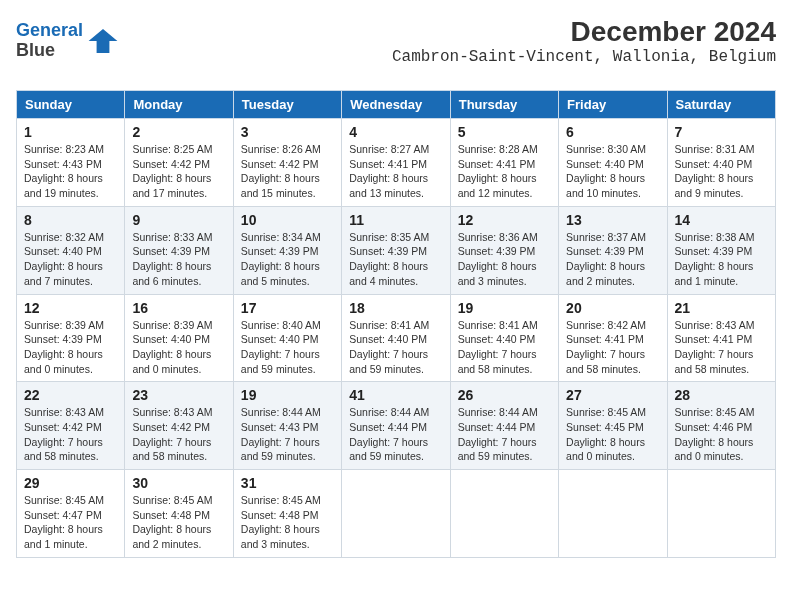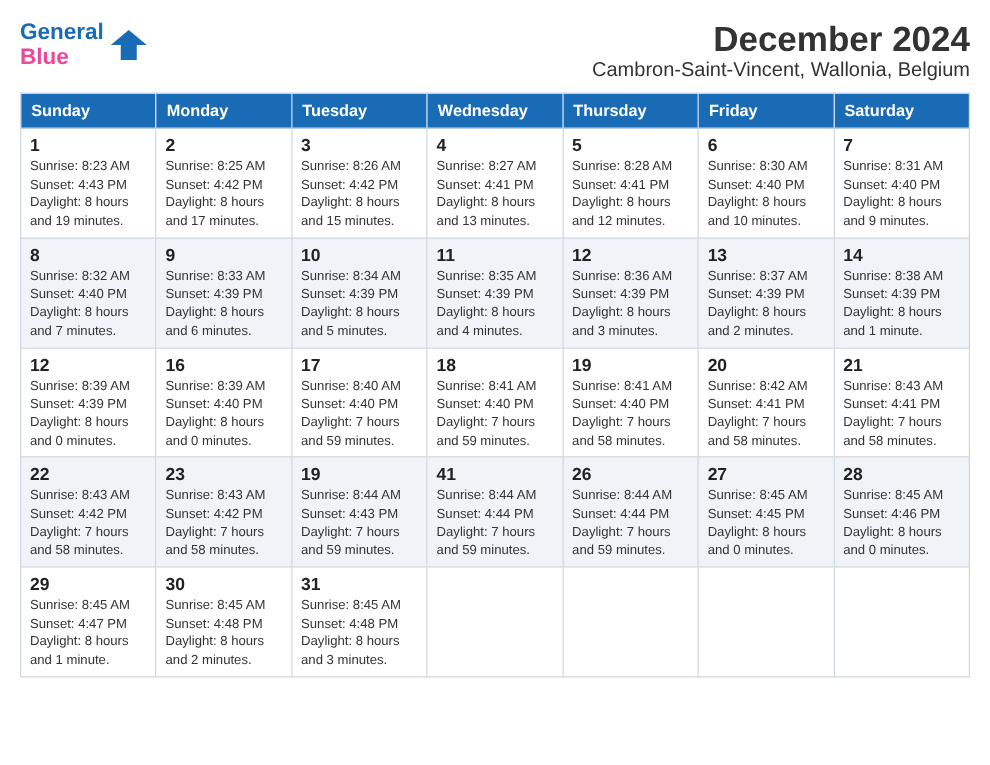--- a/index.html
+++ b/index.html
@@ -6,22 +6,22 @@
     body {
       font-family: Arial, sans-serif;
       background: #fff;
       width: 792px;
       min-height: 612px;
       padding: 16px;
     }
     .header {
       display: flex;
       justify-content: space-between;
-      align-items: flex-start;
-      margin-bottom: 8px;
+      align-items: center;
+      margin-bottom: 24px;
     }
     .logo {
       display: flex;
       align-items: center;
     }
     .logo-text {
       font-size: 18px;
       font-weight: bold;
       color: #333;
       line-height: 1.1;
@@ -38,20 +38,21 @@
       text-align: right;
     }
     .month-title {
       font-size: 28px;
       font-weight: bold;
       color: #333;
     }
     .subtitle {
       font-size: 16px;
       color: #333;
+      font-family: Liberation Mono, monospace;
     }
     .calendar {
       width: 100%;
       border-collapse: collapse;
       font-size: 11px;
       border-radius: 10px;
     }
     .calendar th {
       background: #1a6bb5;
       color: #fff;
@@ -88,21 +89,21 @@
     }
   </style>
 </head>
 <body>
 
 <div class="header">
   <div class="logo">
     <div>
       <div style="display:flex;align-items:center;">
         <div class="logo-text">
-          <span>General</span><br><span style="color:#ec4899;">Blue</span>
+          <span>General</span><br><span style="color:#404040;">Blue</span>
         </div>
         <svg class="logo-icon" viewBox="0 0 40 40">
           <polygon points="20,5 38,20 28,20 28,35 12,35 12,20 2,20" fill="#1a6bb5"></polygon>
         </svg>
       </div>
     </div>
   </div>
   <div class="title-block">
     <div class="month-title">December 2024</div>
     <div class="subtitle">Cambron-Saint-Vincent, Wallonia, Belgium</div>

